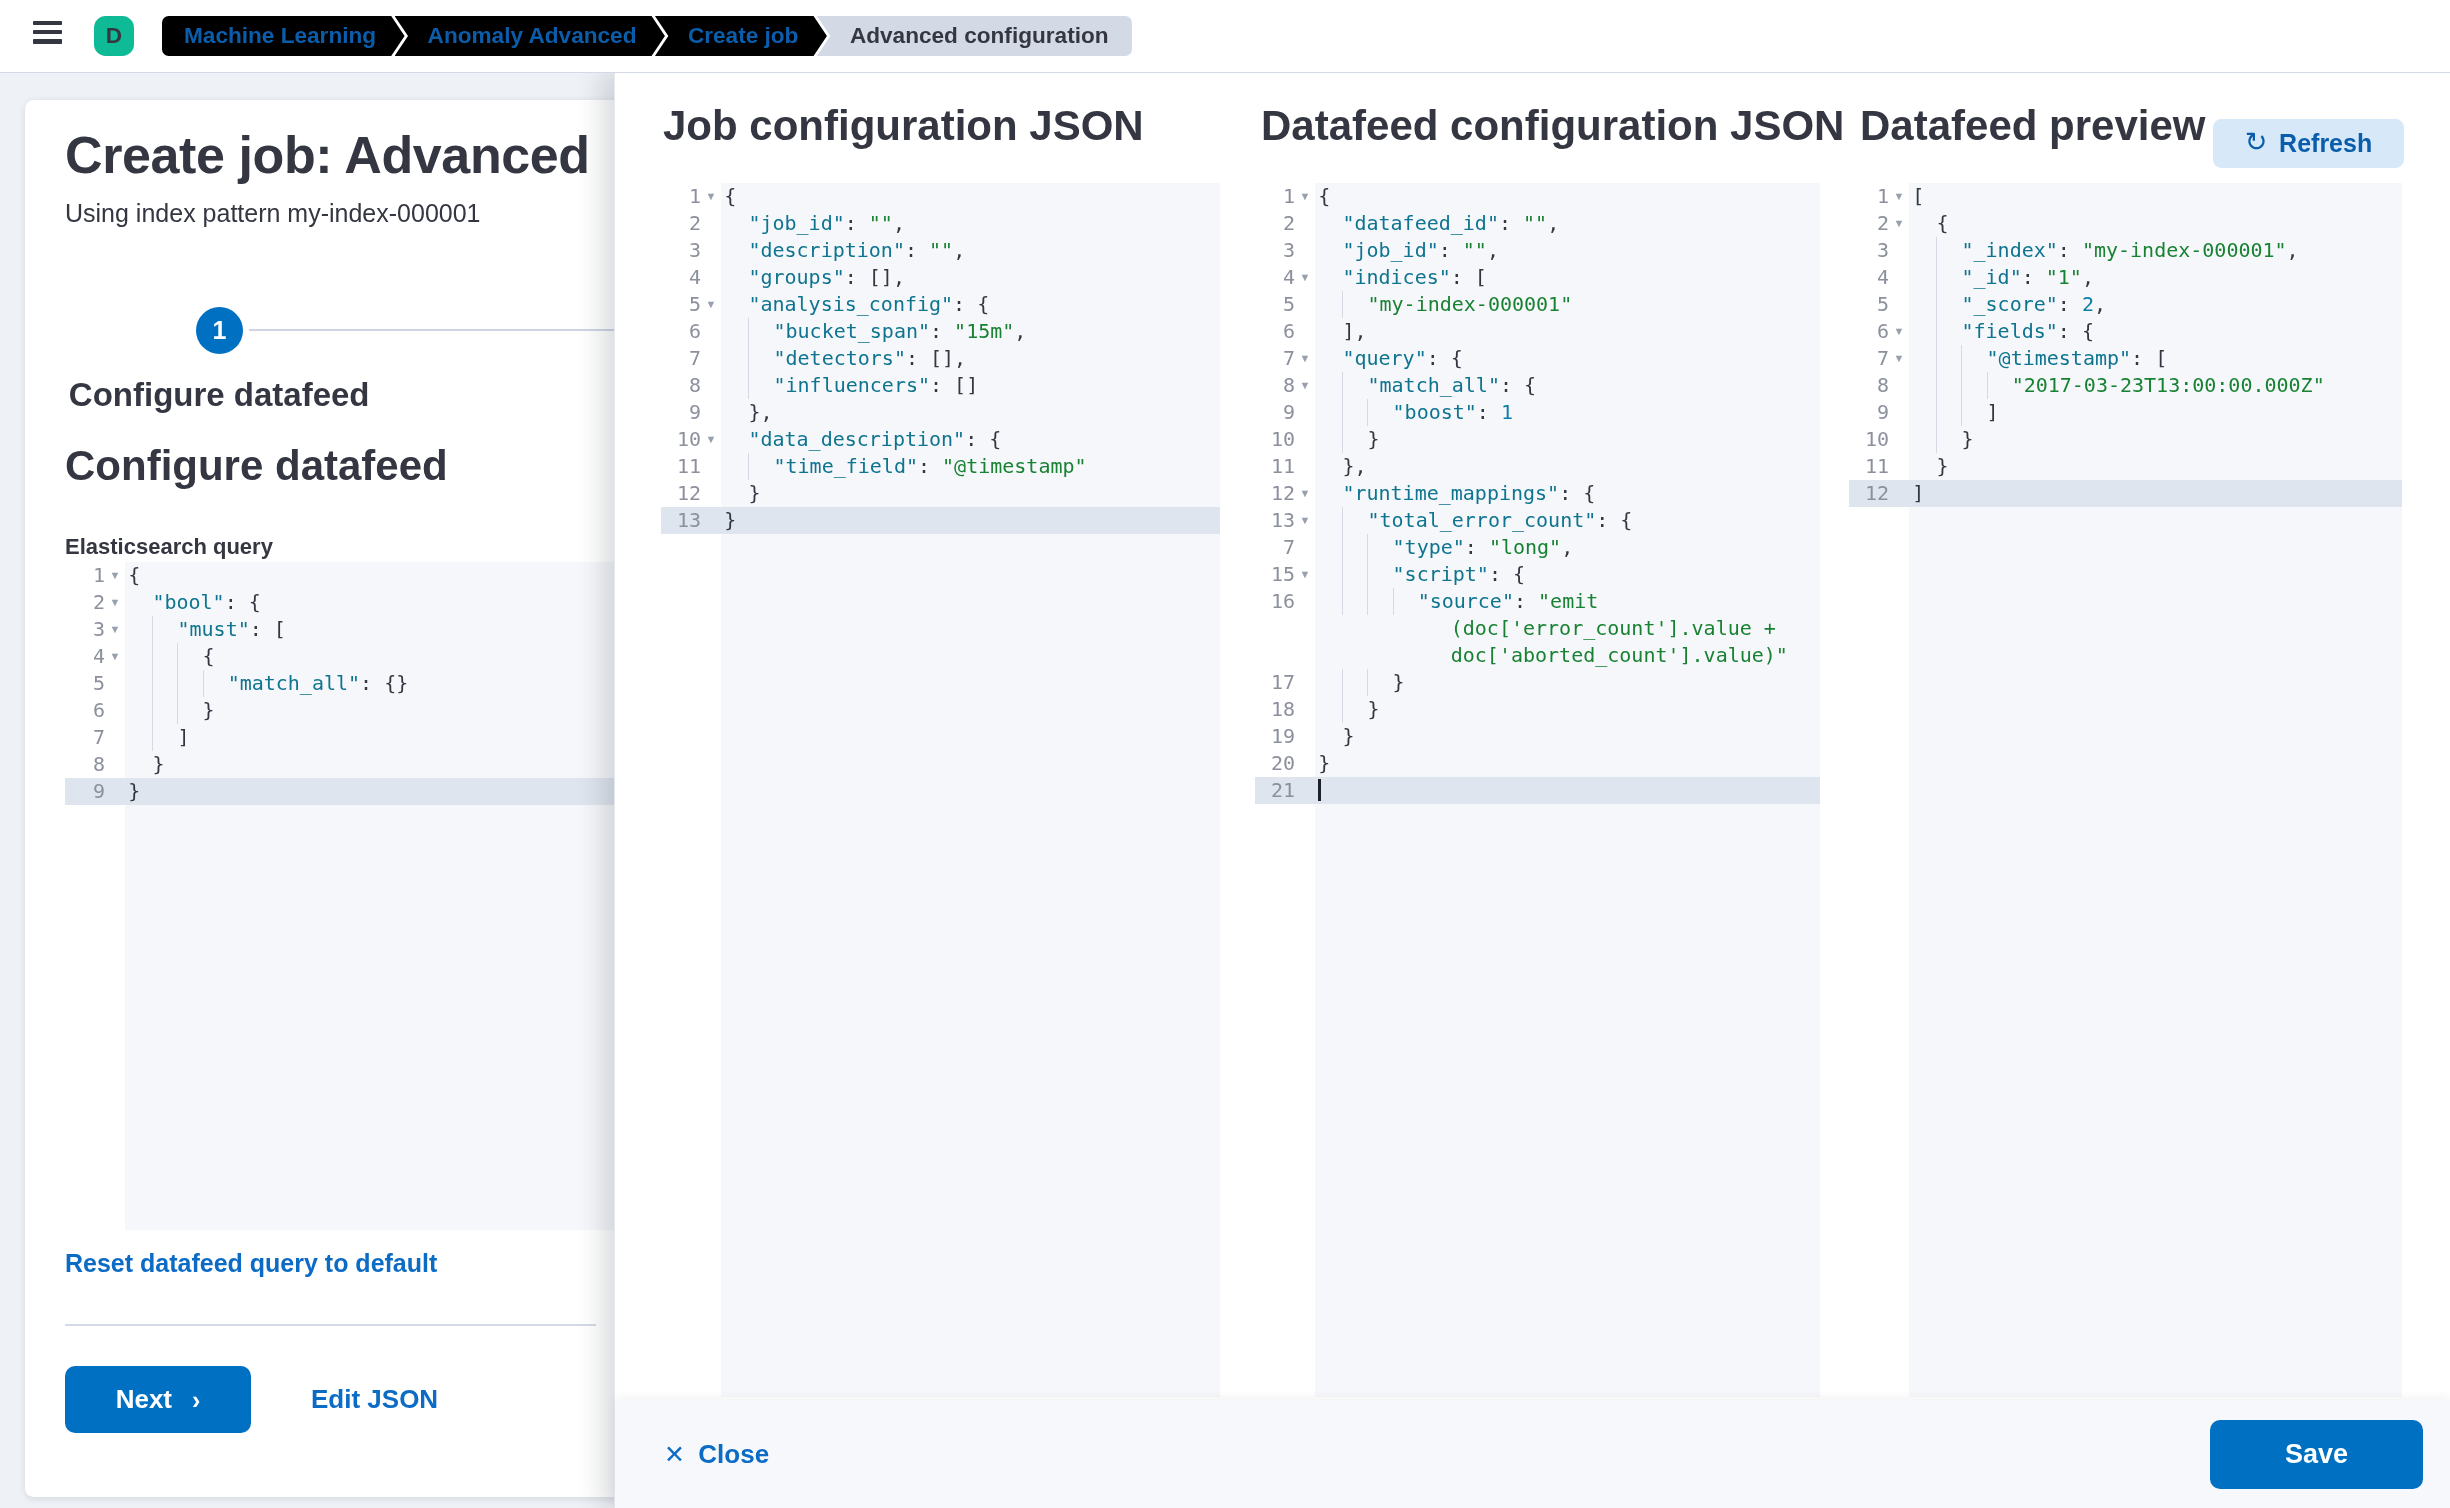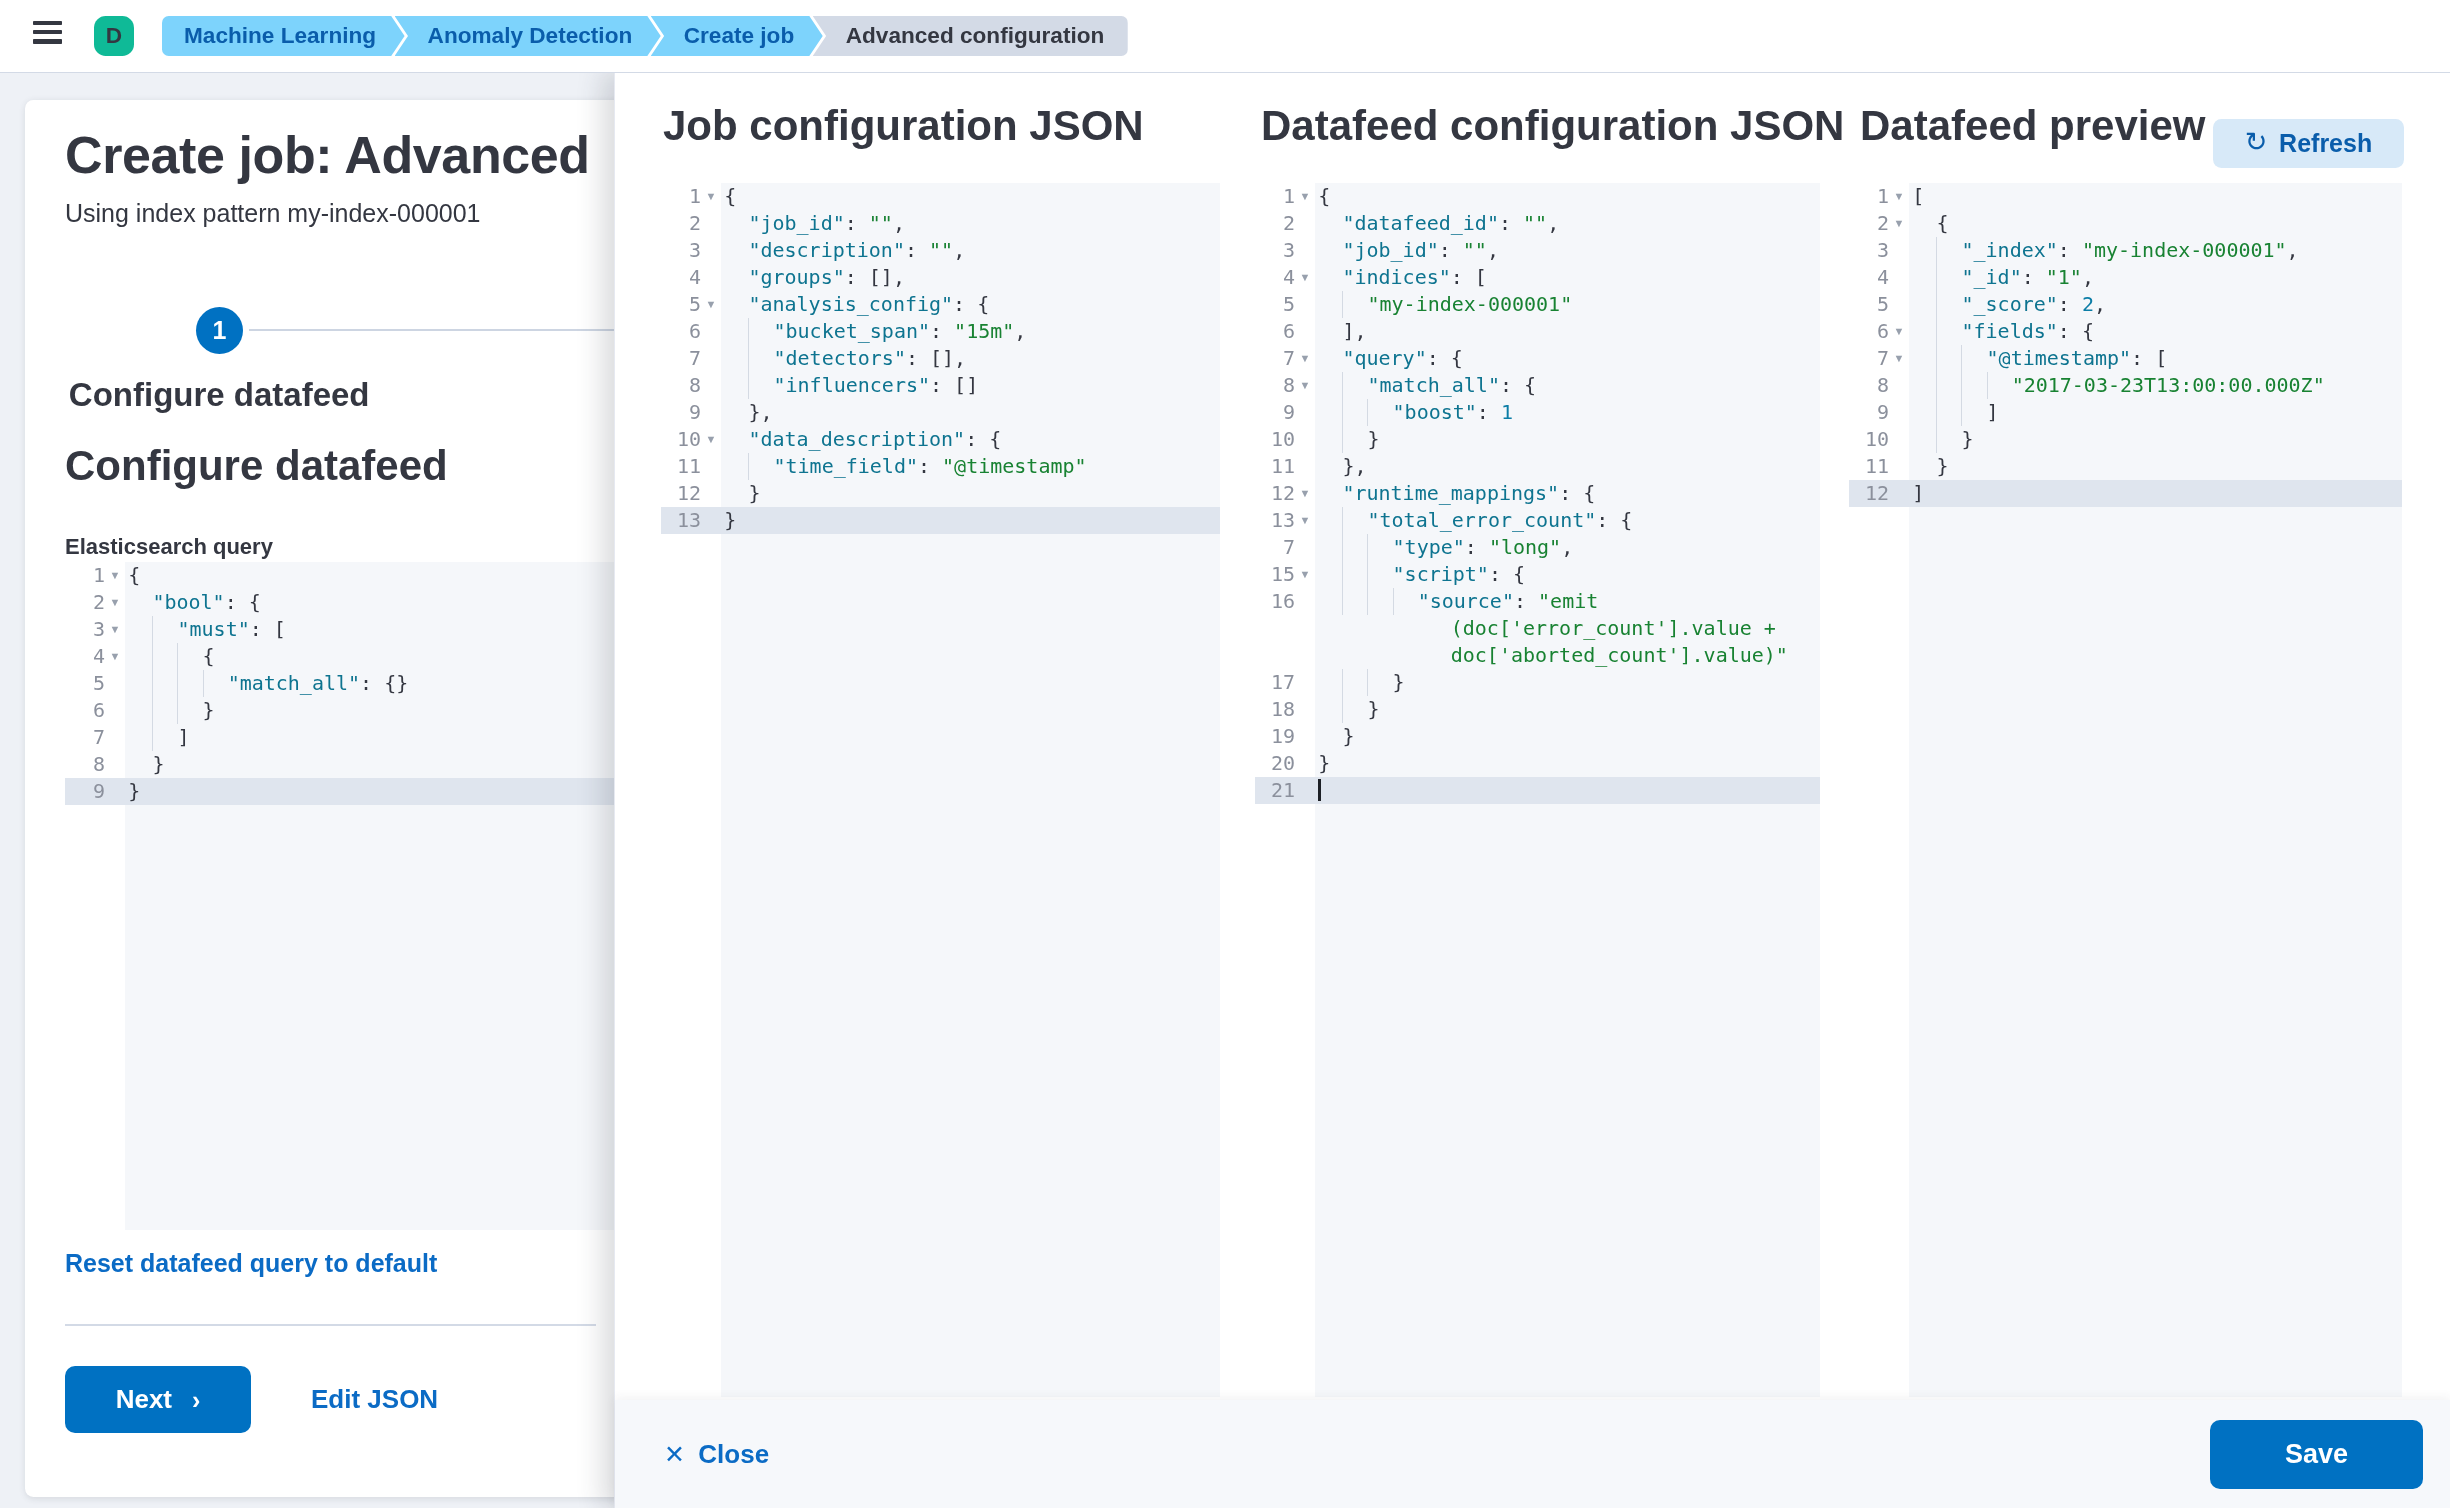--- a/index.html
+++ b/index.html
@@ -7,21 +7,21 @@
   #app{position:relative;width:2450px;height:1509px;background:#eef1f6;overflow:hidden;}
 
   
   .topbar{position:absolute;left:0;top:0;width:2450px;height:72px;background:#fff;border-bottom:1.7px solid #d3dae6;z-index:20;}
   .hamburger{position:absolute;left:33px;top:21px;width:30px;height:30px;cursor:pointer;}
   .hamburger i{display:block;width:28.5px;height:4.2px;background:#343741;border-radius:0.8px;margin:0 0 5px 0;}
   .avatar{position:absolute;left:94px;top:16px;width:40px;height:40px;border-radius:11.7px;background:#0fba97;
           display:flex;align-items:center;justify-content:center;font-size:22.6px;font-weight:700;color:#343741;}
   .crumbs{position:absolute;left:162px;top:16px;height:40px;display:flex;align-items:stretch;}
   .crumb{position:relative;height:40px;display:flex;align-items:center;font-size:22.6px;font-weight:600;white-space:nowrap;}
-  .crumb.blue{background:#7dd3fc;color:#0a5dab;cursor:pointer;}
+  .crumb.blue{background:#000000;color:#0a5dab;cursor:pointer;}
   .crumb.first{border-radius:6.7px 0 0 6.7px;padding:0 28.5px 0 22px;
         clip-path:polygon(0 0,calc(100% - 13.4px) 0,100% 50%,calc(100% - 13.4px) 100%,0 100%);}
   .crumb.mid{margin-left:-10px;padding:0 28.5px 0 33px;
         clip-path:polygon(0 0,calc(100% - 13.4px) 0,100% 50%,calc(100% - 13.4px) 100%,0 100%,13.4px 50%);}
   .crumb.last{margin-left:-10px;background:#d3dae6;color:#343741;border-radius:0 6.7px 6.7px 0;padding:0 23.4px 0 33px;
         clip-path:polygon(0 0,100% 0,100% 100%,0 100%,13.4px 50%);}
 
   
   .card{position:absolute;left:25px;top:100px;width:611px;height:1397px;background:#fff;border-radius:8.4px;
         box-shadow:0 1.7px 6.7px rgba(52,55,65,.12);z-index:1;}
@@ -81,21 +81,21 @@
 
   <div class="topbar">
     <div class="hamburger">
         <i></i>
         <i></i>
         <i></i>
       </div>
     <div class="avatar">D</div>
     <div class="crumbs">
       <div class="crumb blue first">Machine Learning</div>
-      <div class="crumb blue mid">Anomaly Detection</div>
+      <div class="crumb blue mid">Anomaly Advanced</div>
       <div class="crumb blue mid">Create job</div>
       <div class="crumb last">Advanced configuration</div>
     </div>
   </div>
 
   <div class="card">
     <div class="wtitle">Create job: Advanced</div>
     <div class="wsub">Using index pattern my-index-000001</div>
     <div class="stepcircle">1</div>
     <div class="stepline"></div>

